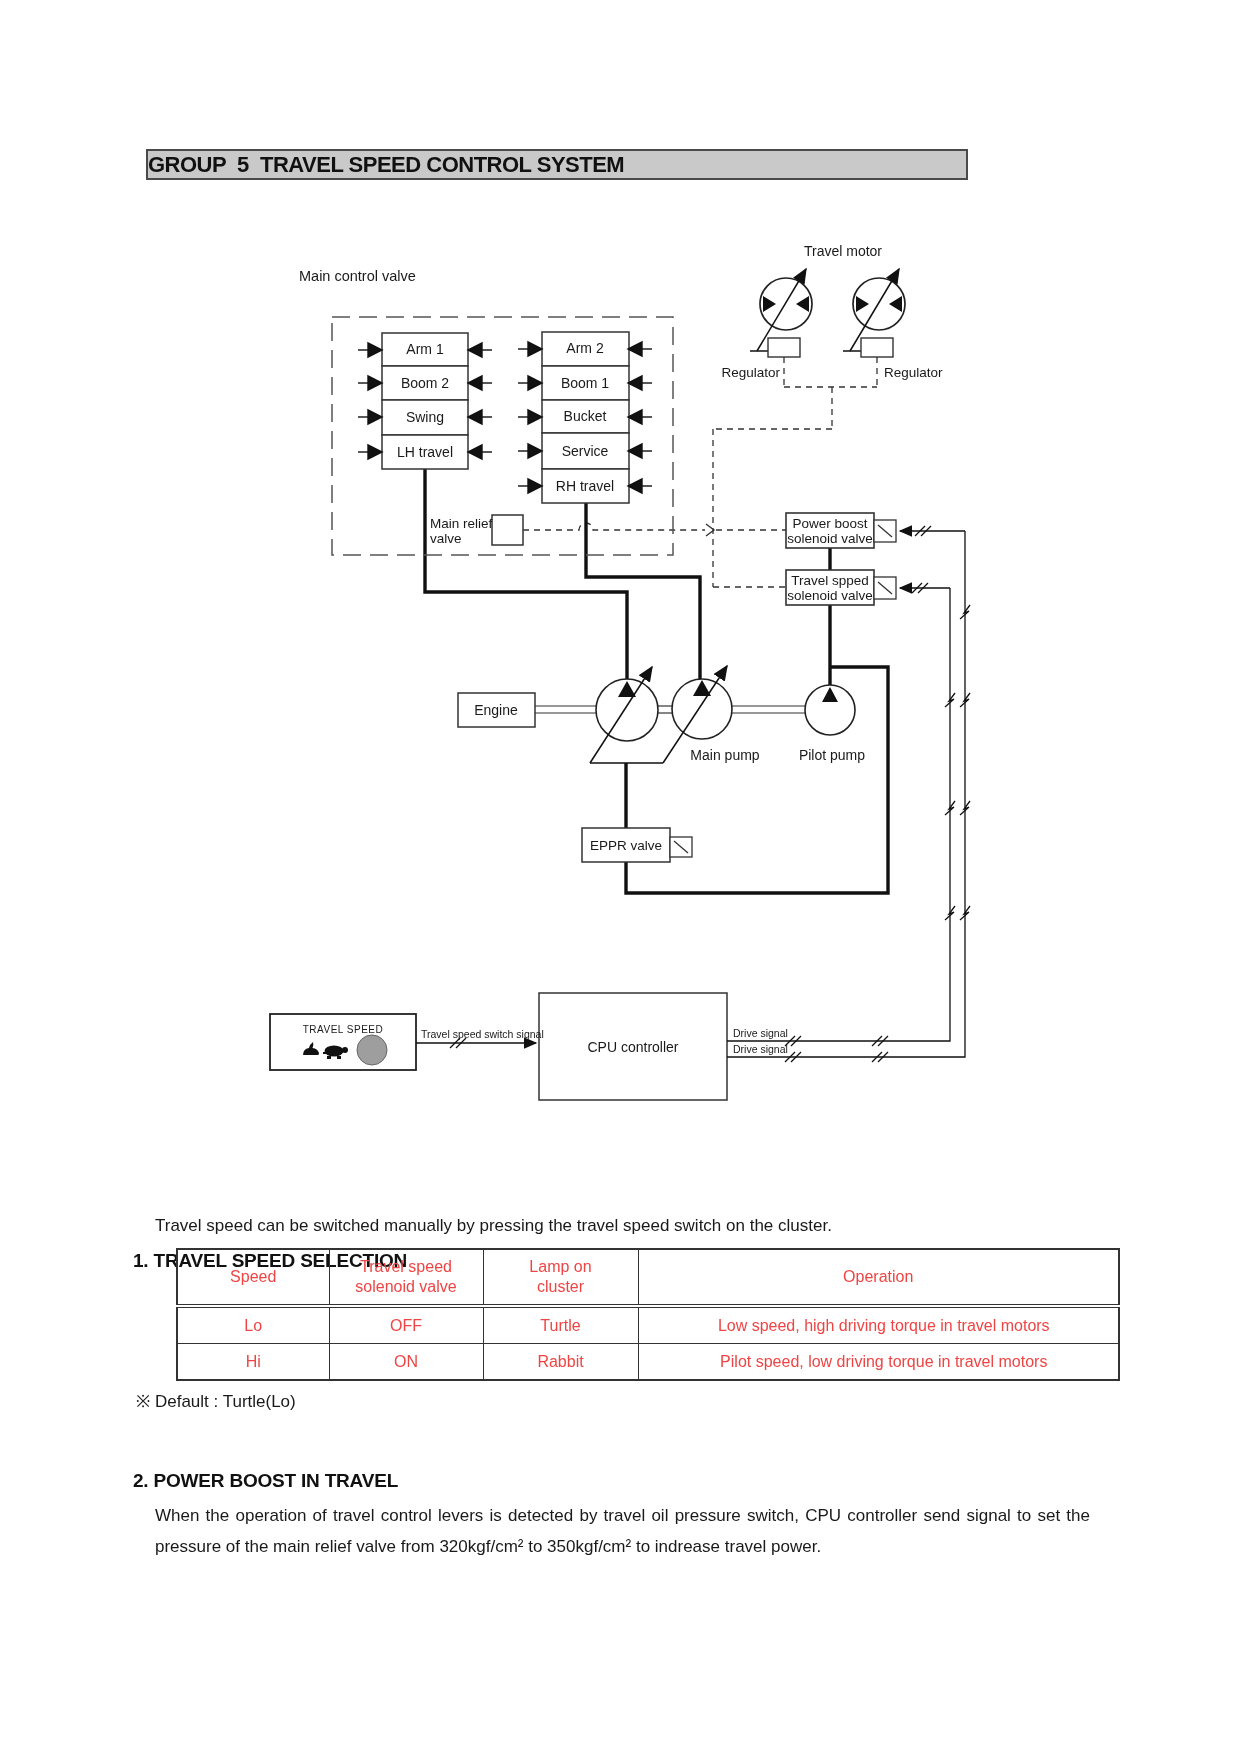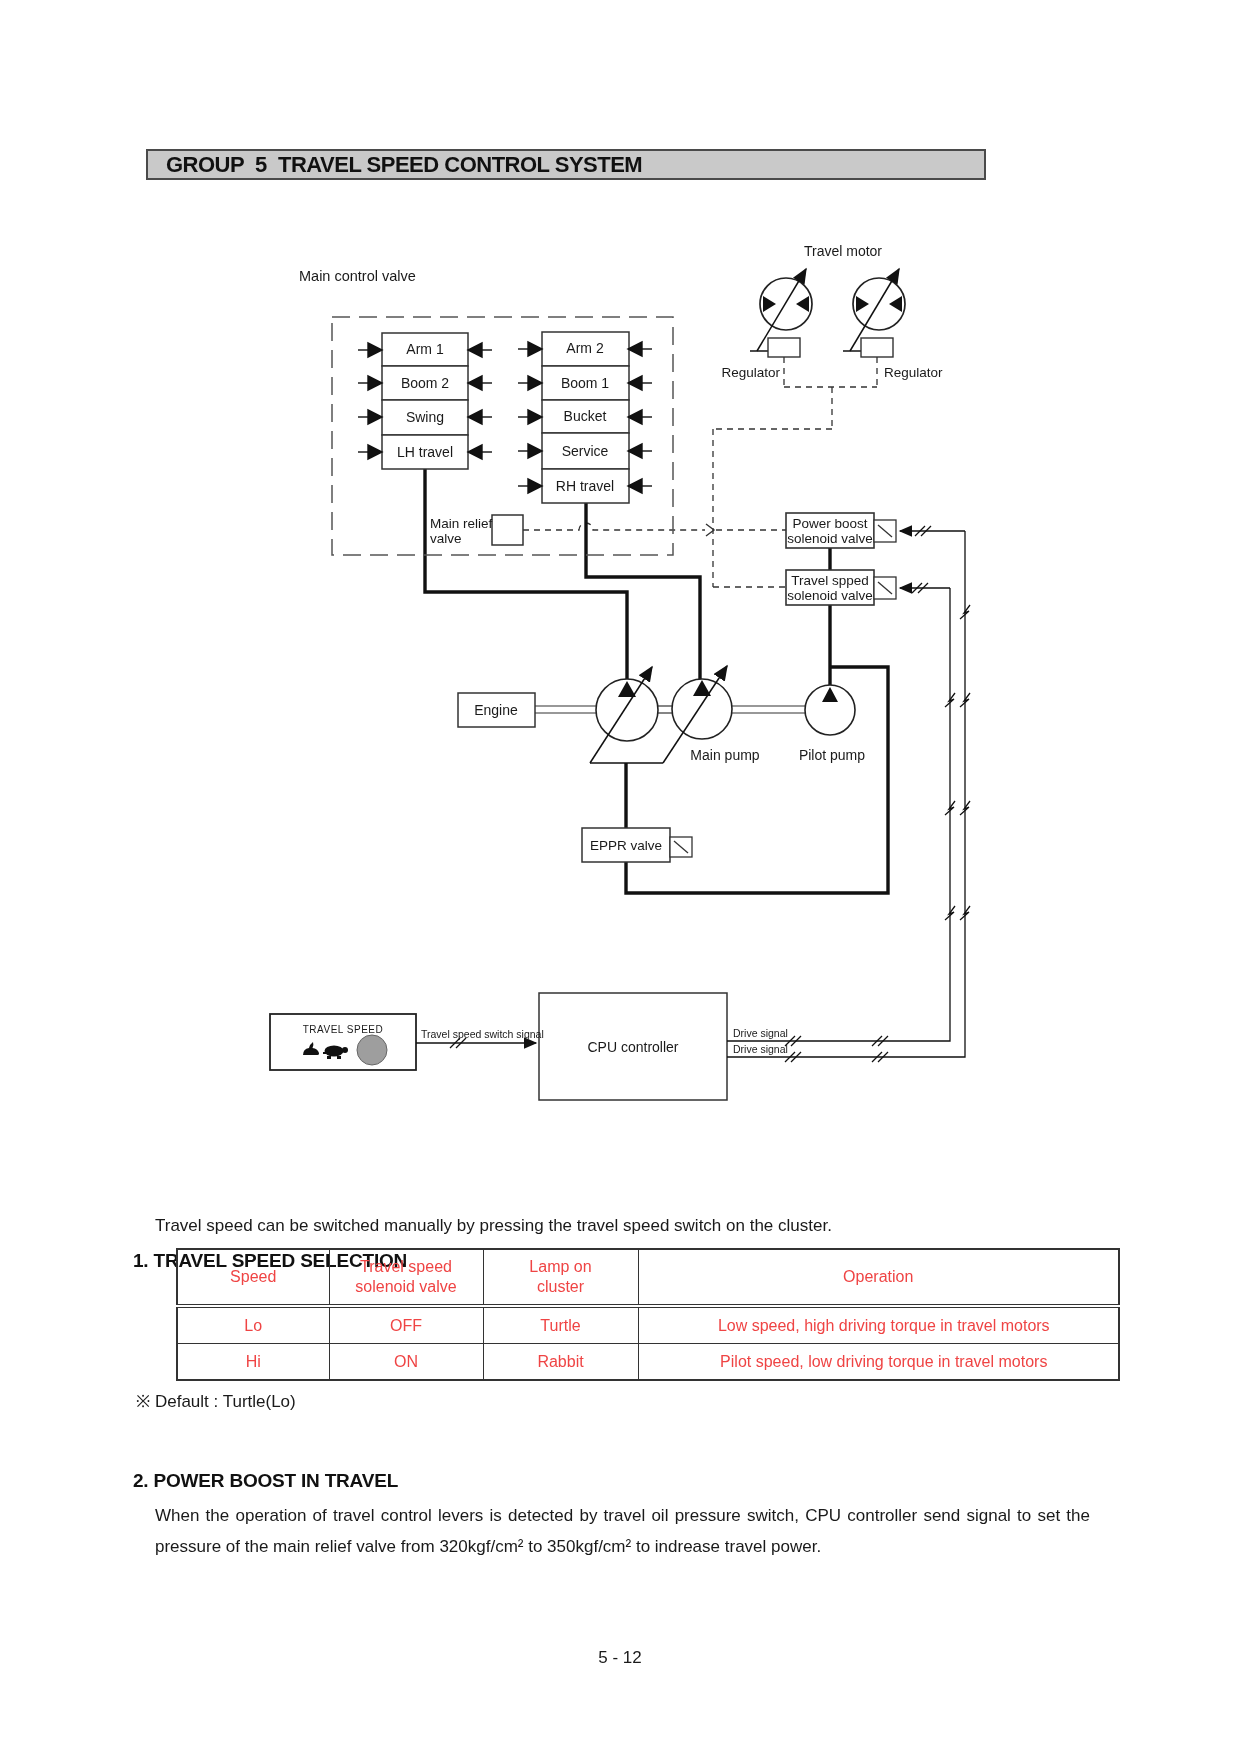--- a/index.html
+++ b/index.html
@@ -1,21 +1,21 @@
 <!DOCTYPE html>
 <html><head>
 <meta charset="utf-8">
 <style>
   html,body{margin:0;padding:0;background:#ffffff;}
   #page{position:relative;width:1240px;height:1754px;background:#fff;overflow:hidden;
         font-family:"Liberation Sans", sans-serif;color:#1a1a1a;}
   #diagram-svg{position:absolute;left:0;top:0;}
   .titlebar{position:absolute;left:146px;top:149px;width:818px;height:27px;
             background:#c9c9c9;border:2px solid #4a4a4a;
-            font-weight:bold;font-size:22px;line-height:27px;padding-left:18px;
+            font-weight:bold;font-size:22px;line-height:27px;padding-left:0;
             white-space:pre;letter-spacing:-0.5px;color:#111;}
   .sec-heading{position:absolute;font-weight:bold;font-size:19px;letter-spacing:-0.2px;color:#111;}
   .sec-body{position:absolute;font-size:17px;color:#1a1a1a;}
   #sec1-heading{left:133px;top:1250px;}
   #sec1-body{left:155px;top:1216px;width:940px;}
   #sec2-heading{left:133px;top:1470px;}
   #sec2-body{left:155px;top:1500px;width:935px;text-align:justify;line-height:31px;}
   #note{position:absolute;left:136px;top:1389px;font-size:17px;}
   #footer{position:absolute;left:0;top:1648px;width:1240px;text-align:center;font-size:17px;}
   table.speed{position:absolute;left:146px;top:1248px;width:942px;border-collapse:collapse;
@@ -292,14 +292,13 @@
         <td>Rabbit</td>
         <td class="op">Pilot speed, low driving torque in travel motors</td>
       </tr>
     </tbody>
   </table>
   <div id="note">※ Default : Turtle(Lo)</div>
 
   <div id="sec2-heading" class="sec-heading">2. POWER BOOST IN TRAVEL</div>
   <div id="sec2-body" class="sec-body">When the operation of travel control levers is detected by travel oil pressure switch, CPU controller send signal to set the pressure of the main relief valve from 320kgf/cm² to 350kgf/cm² to indrease travel power.</div>
 
-  <div id="footer">5 - 12</div>
 </div>
 
 </body></html>

